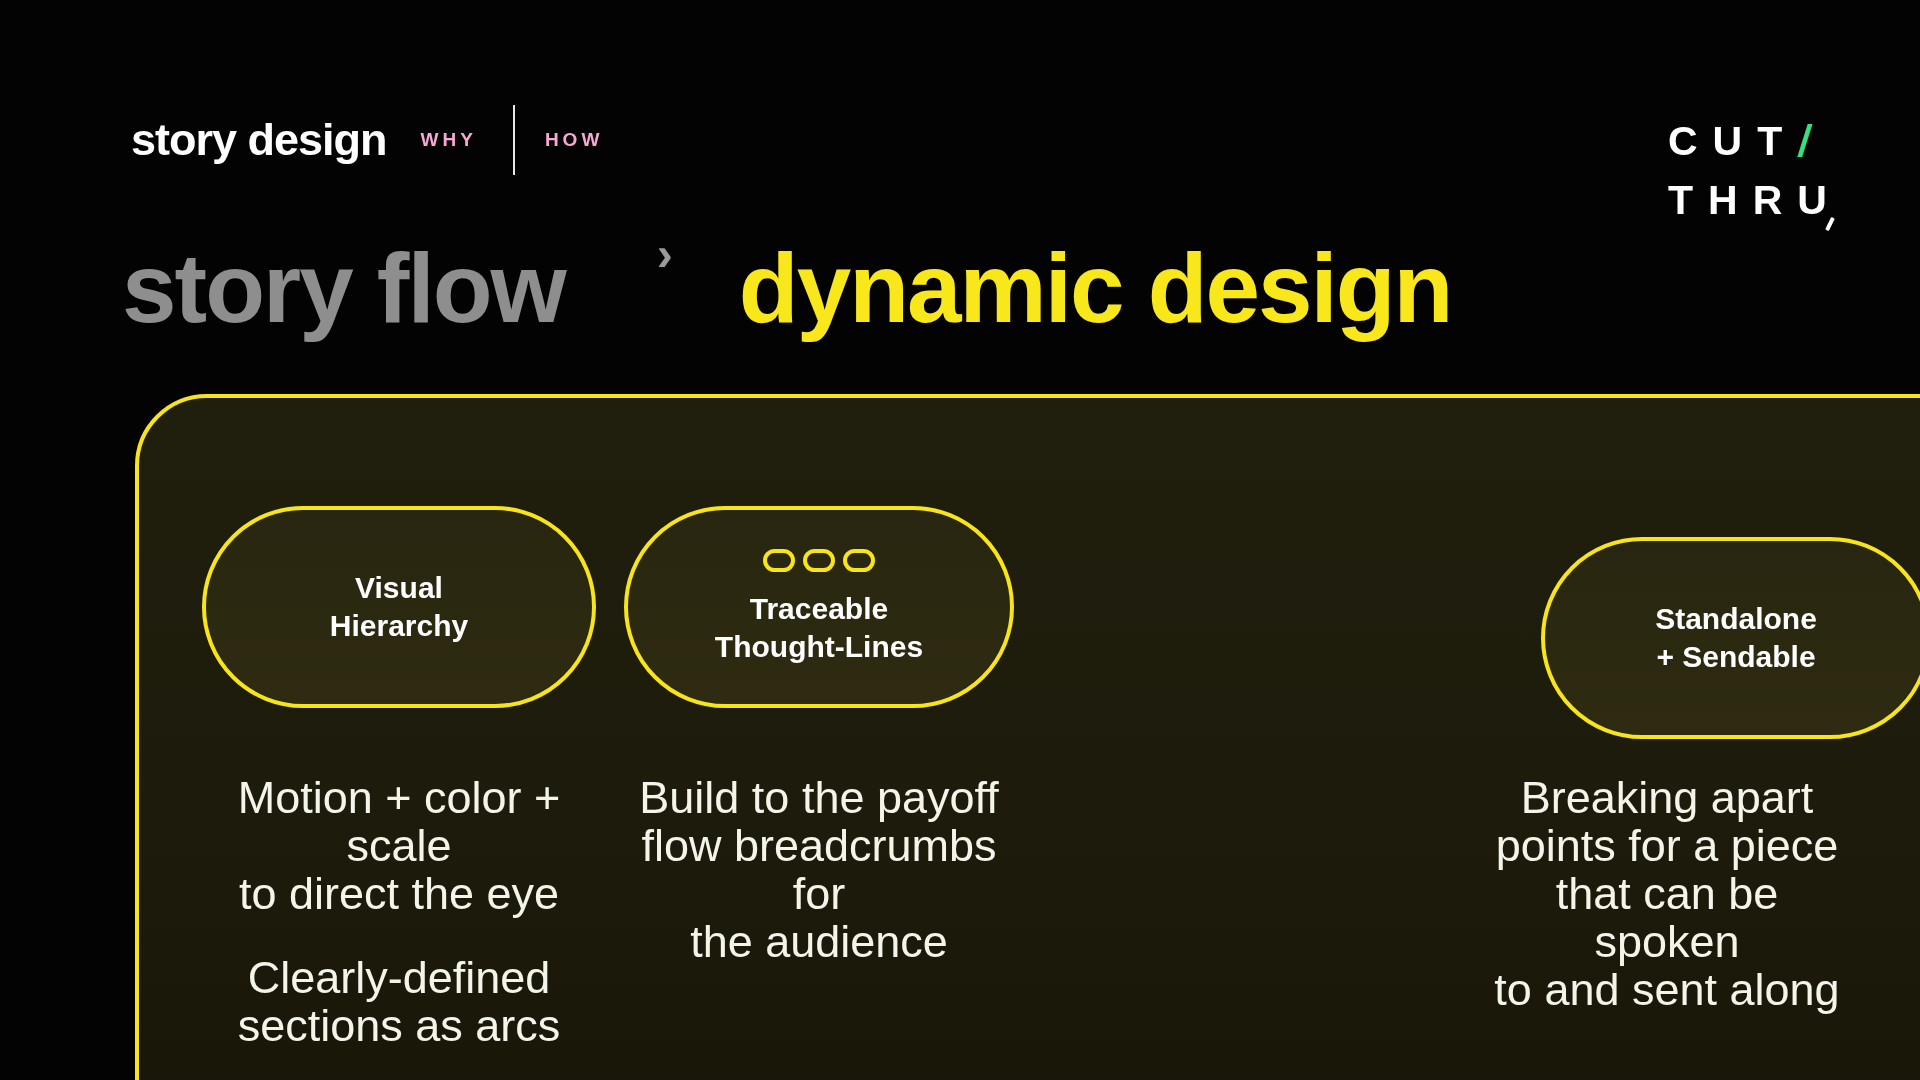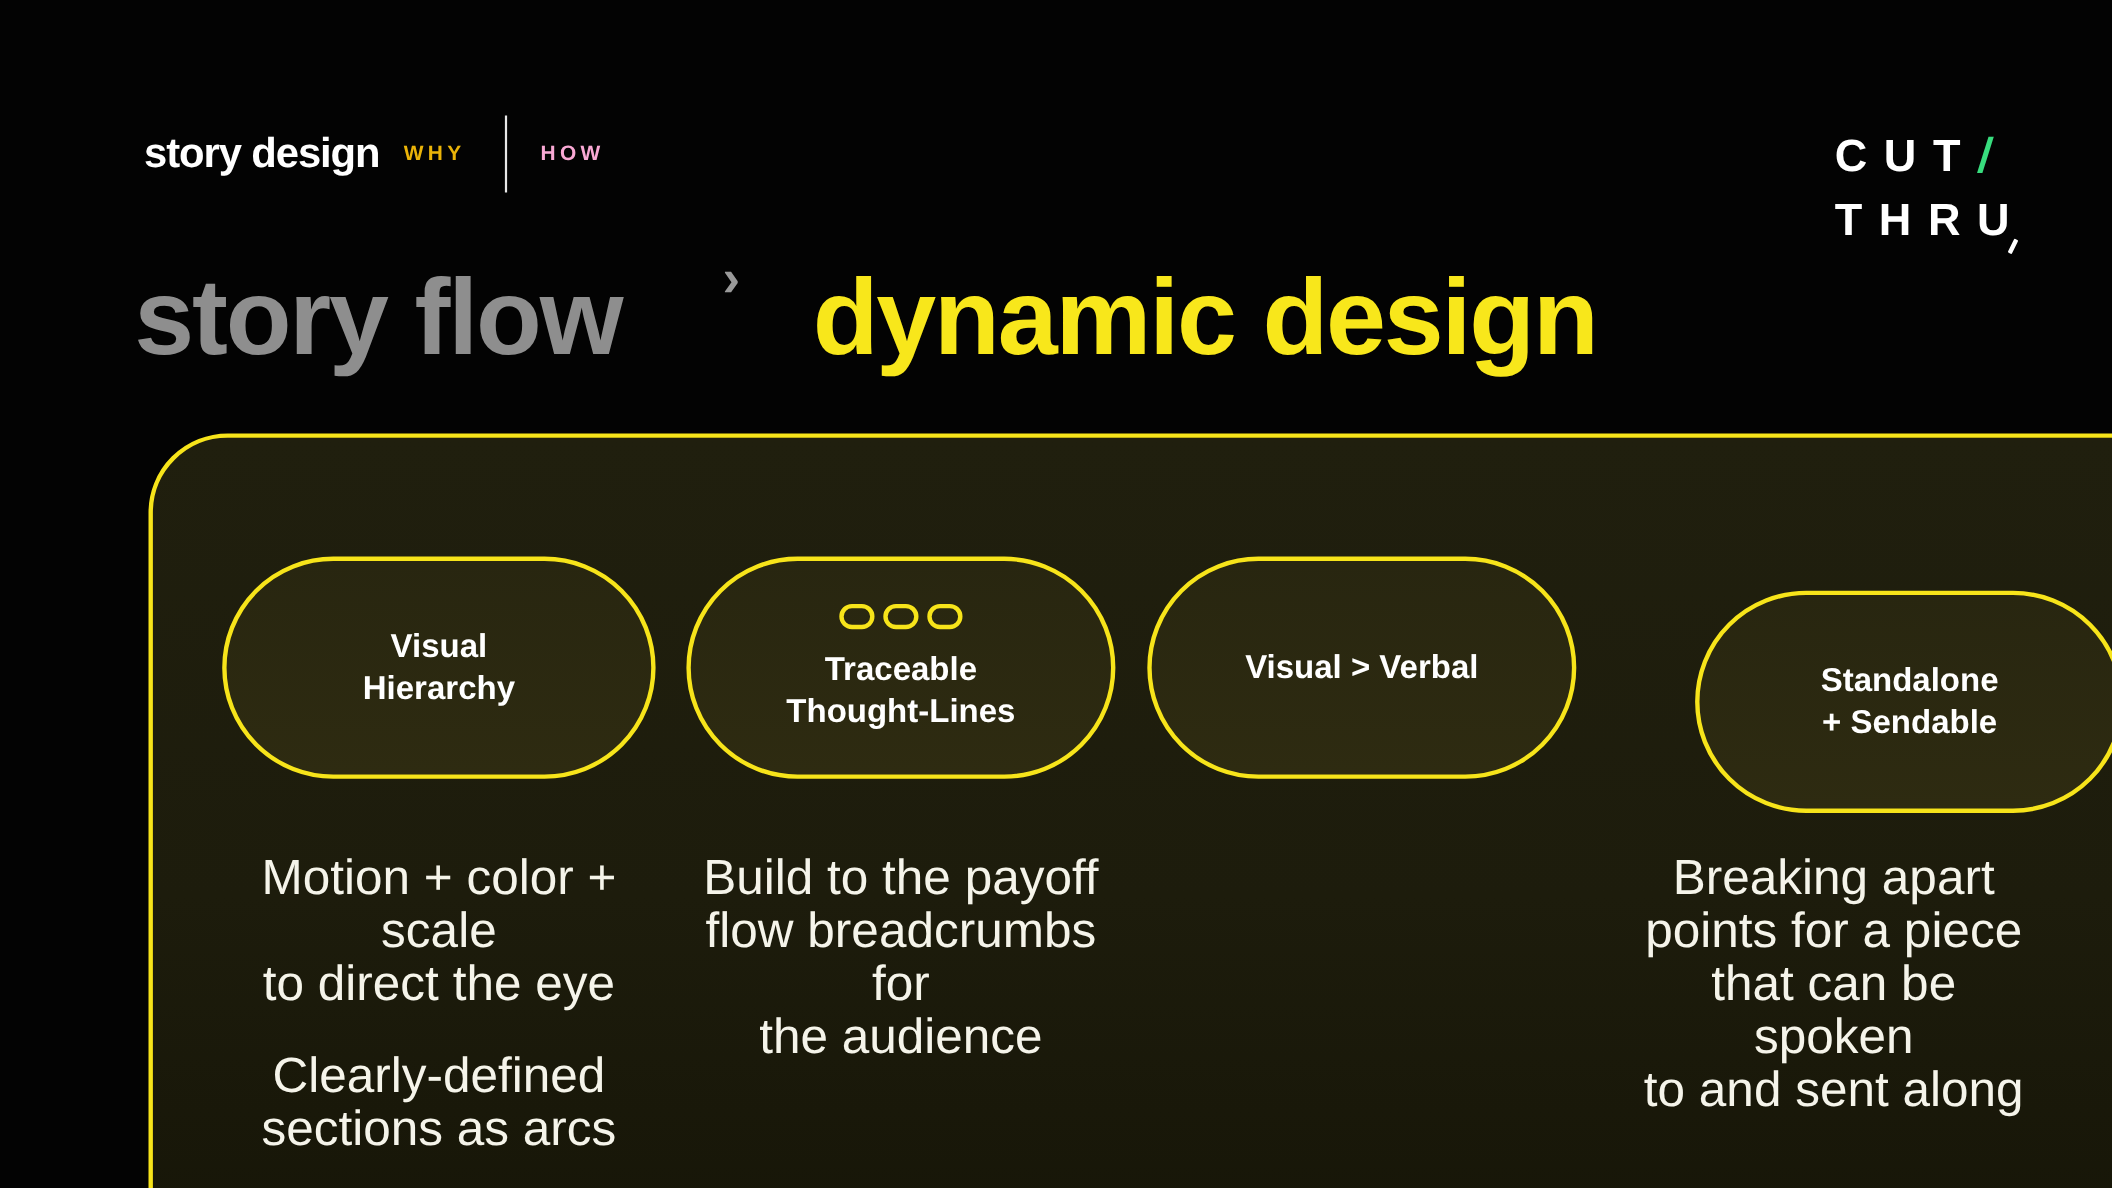--- a/index.html
+++ b/index.html
@@ -10,28 +10,28 @@
     color: #ffffff;
     position: relative;
   }
 
   
   .topbar {
     position: absolute; left: 131px; top: 103px; height: 74px;
     display: flex; align-items: center;
   }
   .brand {
-    font-size: 38px; font-weight: 700; letter-spacing: -1px; color: #ffffff;
+    font-size: 45px; font-weight: 700; letter-spacing: -1px; color: #ffffff;
     white-space: nowrap;
   }
   .nav-item {
     font-size: 19px; font-weight: 700; letter-spacing: 4px; white-space: nowrap;
     cursor: pointer;
   }
-  .nav-why { color: #eab308; margin-left: 22px; }
+  .nav-why { color: #f9a8d4; margin-left: 34px; }
   .nav-divider { width: 2px; height: 70px; background: #e8e8e8; margin-left: 36px; }
   .nav-how { color: #f9a8d4; margin-left: 30px; }
 
   
   .logo {
     position: absolute; left: 1668px; top: 112px; width: 200px;
     font-size: 41px; font-weight: 700; letter-spacing: 15px;
     line-height: 59px; color: #ffffff; white-space: nowrap;
   }
   .logo-row { position: relative; }
@@ -134,23 +134,20 @@
   <div class="pill pill-2">
     <div class="dots-row">
       <span class="dot"></span>
       <span class="dot"></span>
       <span class="dot"></span>
     </div>
     <div class="pill-label">Traceable
 Thought-Lines</div>
   </div>
 
-  <div class="pill pill-3">
-    <div class="pill-label">Visual &gt; Verbal</div>
-  </div>
 
   <div class="pill pill-4">
     <div class="pill-label">Standalone
 + Sendable</div>
   </div>
 
   <div class="desc-col desc-1">
     <p>Motion + color + scale
 to direct the eye</p>
     <p>Clearly-defined

